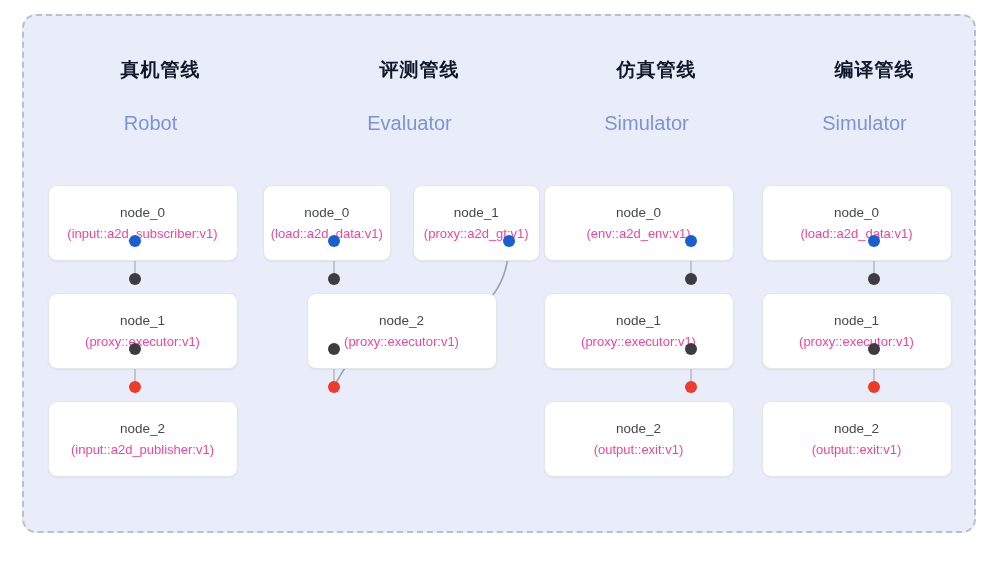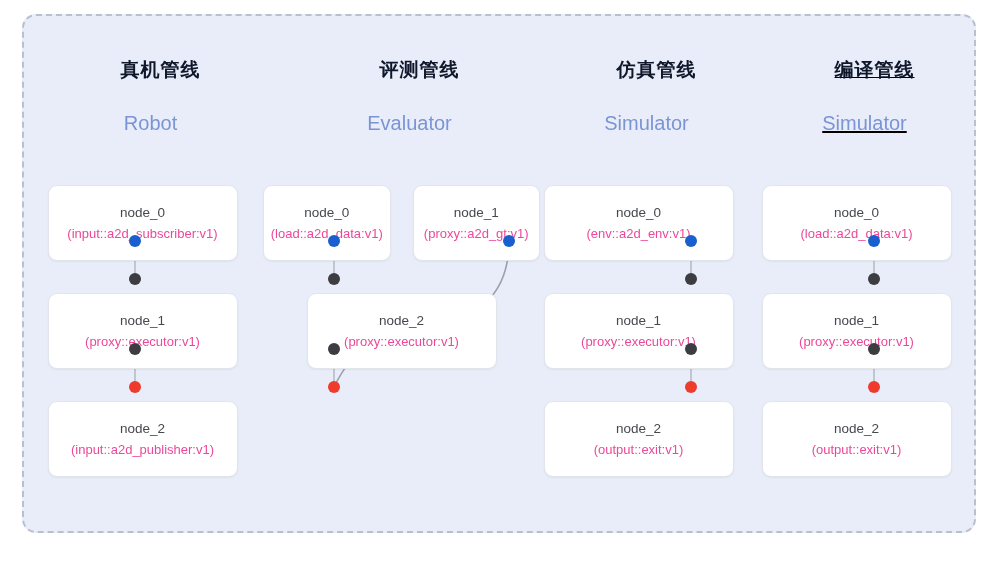--- a/index.html
+++ b/index.html
@@ -22,21 +22,21 @@
     position:absolute;left:22px;top:14px;width:954px;height:519px;
     display:flex;flex-direction:row;
   }
   .col{
     position:relative;
     display:flex;flex-direction:column;align-items:center;
   }
   .col.c0{width:241px;}
   .col.c1{width:277px;}
   .col.c2{width:197px;}
-  .col.c3{width:239px;text-decoration:underline;}
+  .col.c3{width:239px;}
 
   .col-title{
     margin-top:46px;
     font-size:19px;font-weight:bold;color:#0f172a;
     letter-spacing:1px;line-height:1;
     white-space:nowrap;
     margin-left:36px;
   }
   .col-sub{
     margin-top:34px;

